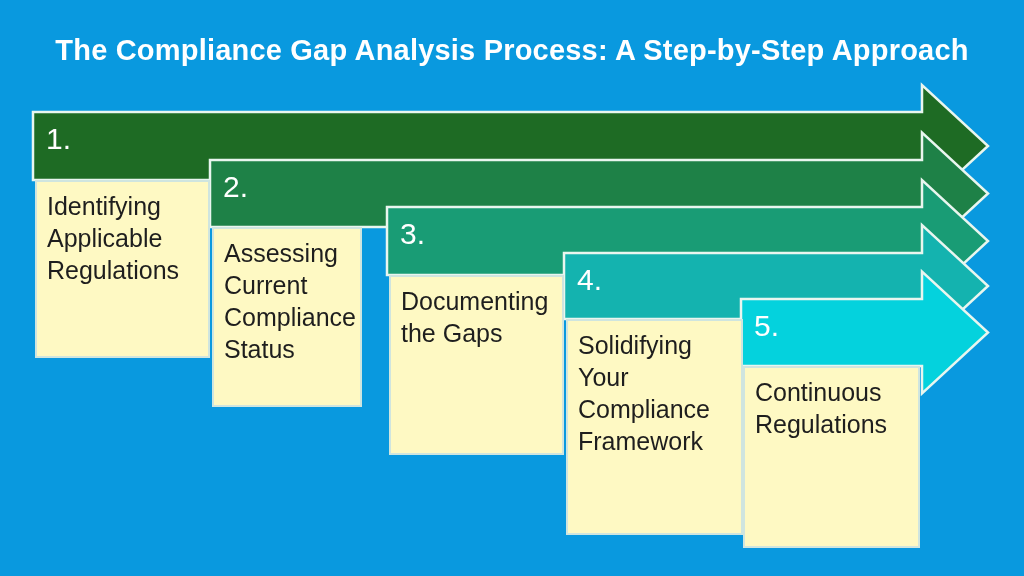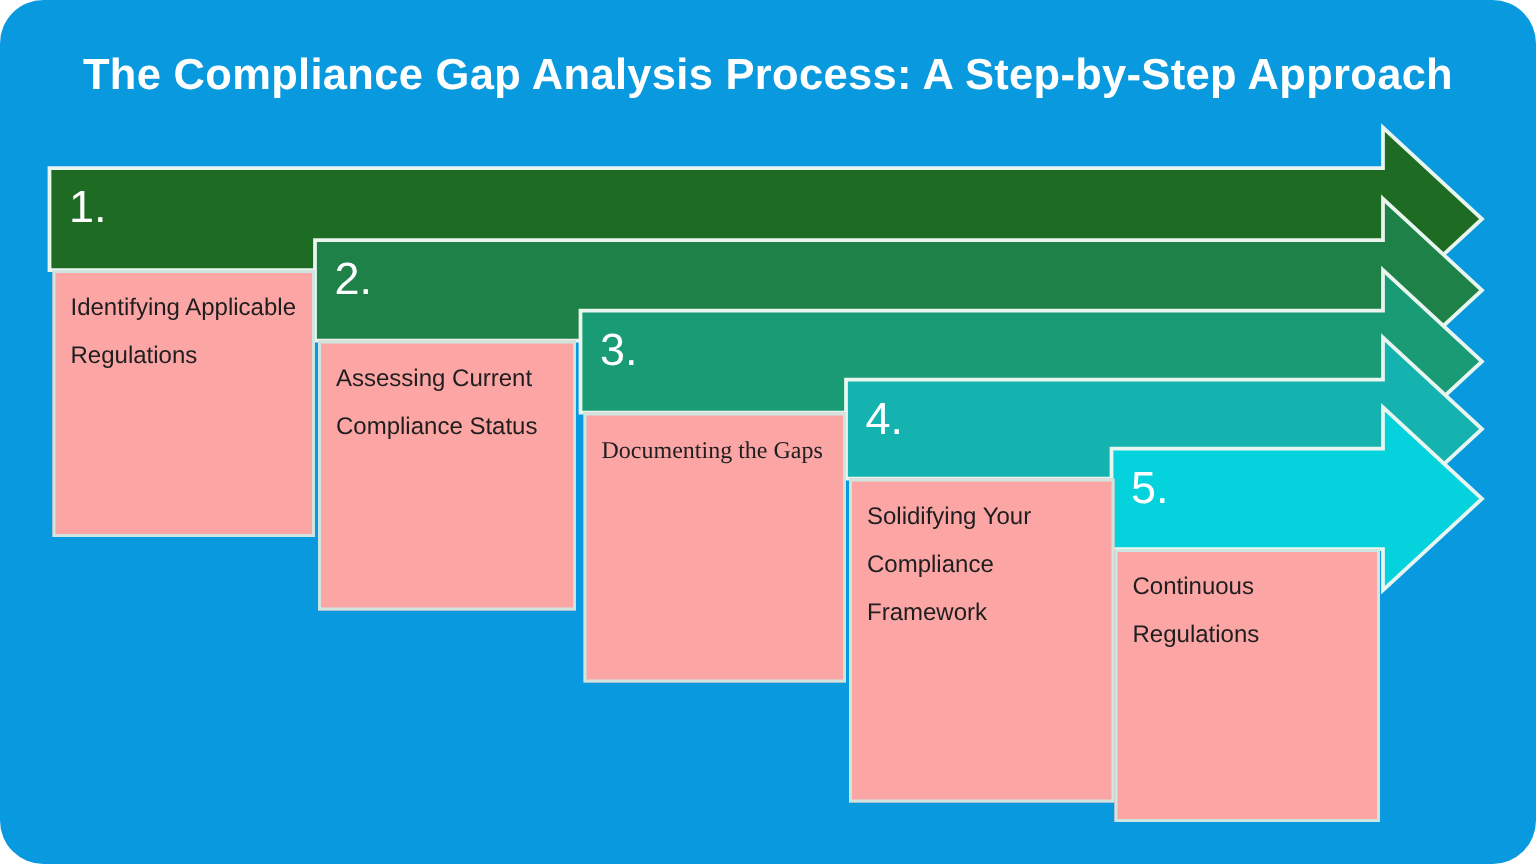--- a/index.html
+++ b/index.html
@@ -19,45 +19,45 @@
     white-space:nowrap;
   }
   .arrows-svg{position:absolute;left:0;top:0;}
   .step-num{
     position:absolute;
     font-size:30px;
     color:#ffffff;
   }
   .step-box{
     position:absolute;
-    background:#fca5a5;
+    background:#fef9c3;
     border:2px solid #cfe5df;
     box-sizing:border-box;
     padding:8px 10px;
-    font-size:16px;
+    font-size:25px;
     line-height:32px;
     color:#1e1e1e;
   }
   
   .num1{left:46px;top:122px;}
   .num2{left:223px;top:170px;}
   .num3{left:400px;top:217px;}
   .num4{left:577px;top:263px;}
   .num5{left:754px;top:309px;}
   
   .box1{left:35px; top:180px;width:175px;height:178px;}
-  .box2{left:212px;top:227px;width:172px;height:180px;}
-  .box3{left:389px;top:275px;width:175px;height:180px;font-family:Liberation Serif, serif;}
+  .box2{left:212px;top:227px;width:150px;height:180px;}
+  .box3{left:389px;top:275px;width:175px;height:180px;}
   .box4{left:566px;top:319px;width:177px;height:216px;}
   .box5{left:743px;top:366px;width:177px;height:182px;}
 </style>
 </head>
 <body>
 
-<div class="canvas" style="background: rgb(9, 153, 223); border-radius: 29px;">
+<div class="canvas" style="background: rgb(9, 153, 223);">
 
   <div class="title" style="color: rgb(255, 255, 255);">The Compliance Gap Analysis Process: A Step-by-Step Approach</div>
 
   <svg class="arrows-svg" width="1024" height="576" viewBox="0 0 1024 576">
     <polygon points="33,112 922,112 922,85 988,146 922,207 922,180 33,180" stroke="#e9f6ef" stroke-width="2.5" fill="#1e6b24"></polygon>
     <polygon points="210,160 922,160 922,132.5 988,193.5 922,254.5 922,227 210,227" stroke="#e9f6ef" stroke-width="2.5" fill="#1e8147"></polygon>
     <polygon points="387,207 922,207 922,180 988,241 922,302 922,275 387,275" stroke="#e9f6ef" stroke-width="2.5" fill="#199c75"></polygon>
     <polygon points="564,253 922,253 922,225 988,286 922,347 922,319 564,319" stroke="#e9f6ef" stroke-width="2.5" fill="#14b3af"></polygon>
     <polygon points="741,299 922,299 922,271.5 988,332.5 922,393.5 922,366 741,366" stroke="#e9f6ef" stroke-width="2.5" fill="#04d2dd"></polygon>
   </svg>

